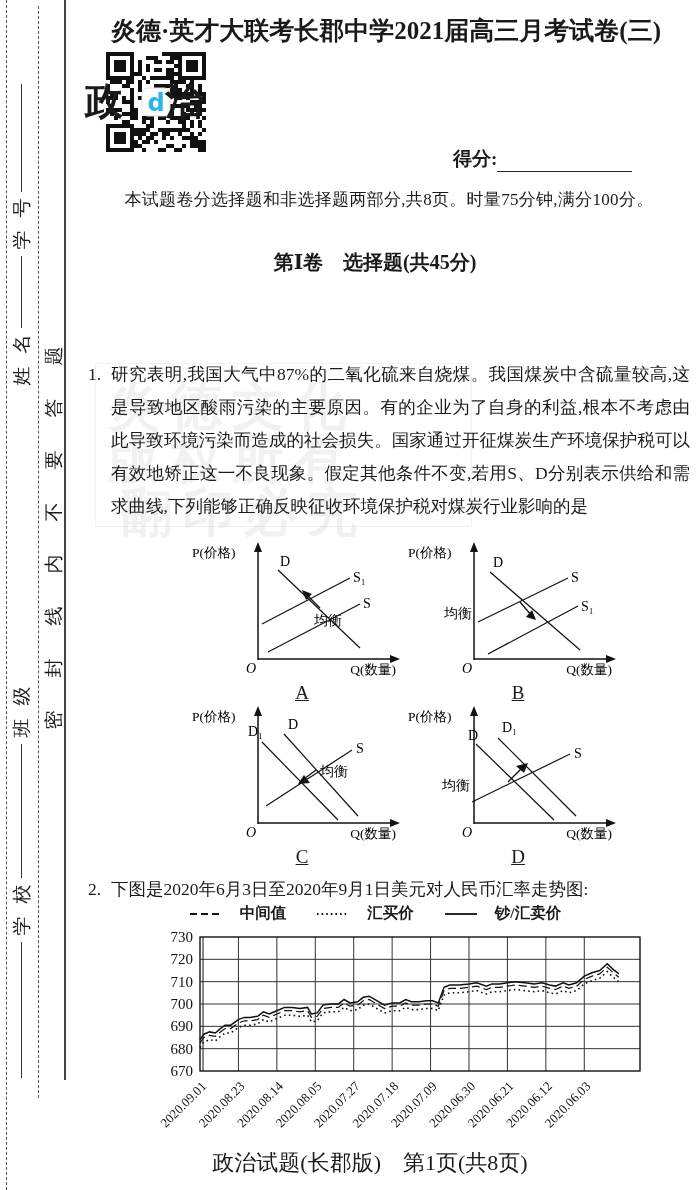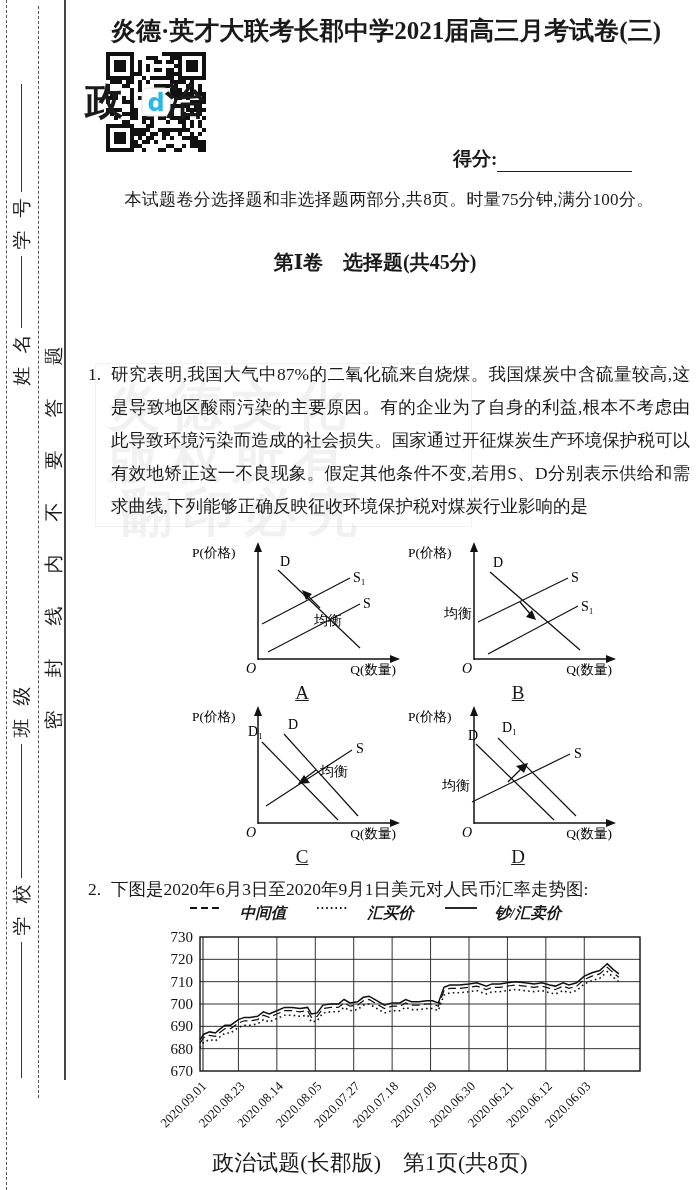--- a/index.html
+++ b/index.html
@@ -37,21 +37,21 @@
   .wm{left:108px;width:260px;text-align:left;font-size:52px;font-weight:bold;color:rgba(0,0,0,0.055);letter-spacing:10px;white-space:nowrap;}
   
   .diag{width:220px;text-decoration:underline;}
   .diag svg{display:block;}
   .diag .opt{width:220px;text-align:center;font-size:19px;margin-top:2px;}
   .dg-a{top:540px;left:192px;} .dg-b{top:540px;left:408px;}
   .dg-c{top:704px;left:192px;} .dg-d{top:704px;left:408px;}
   .diag text{font-family:"Liberation Serif","DejaVu Serif",serif;}
   
   .legend{top:903px;left:85px;width:580px;display:flex;justify-content:center;gap:30px;font-size:15.5px;font-weight:600;align-items:center;}
-  .legend .li{display:flex;align-items:flex-start;gap:17px;font-style:italic;}
+  .legend .li{display:flex;align-items:center;gap:17px;}
   .chart-wrap{top:931px;left:120px;}
   
   .footer{top:1148px;left:85px;width:570px;text-align:center;font-size:22px;}
 </style>
 </head>
 <body>
 
 <div class="page">
 
   <div class="vline-dash" style="left:6px;top:0;height:1190px;"></div>

